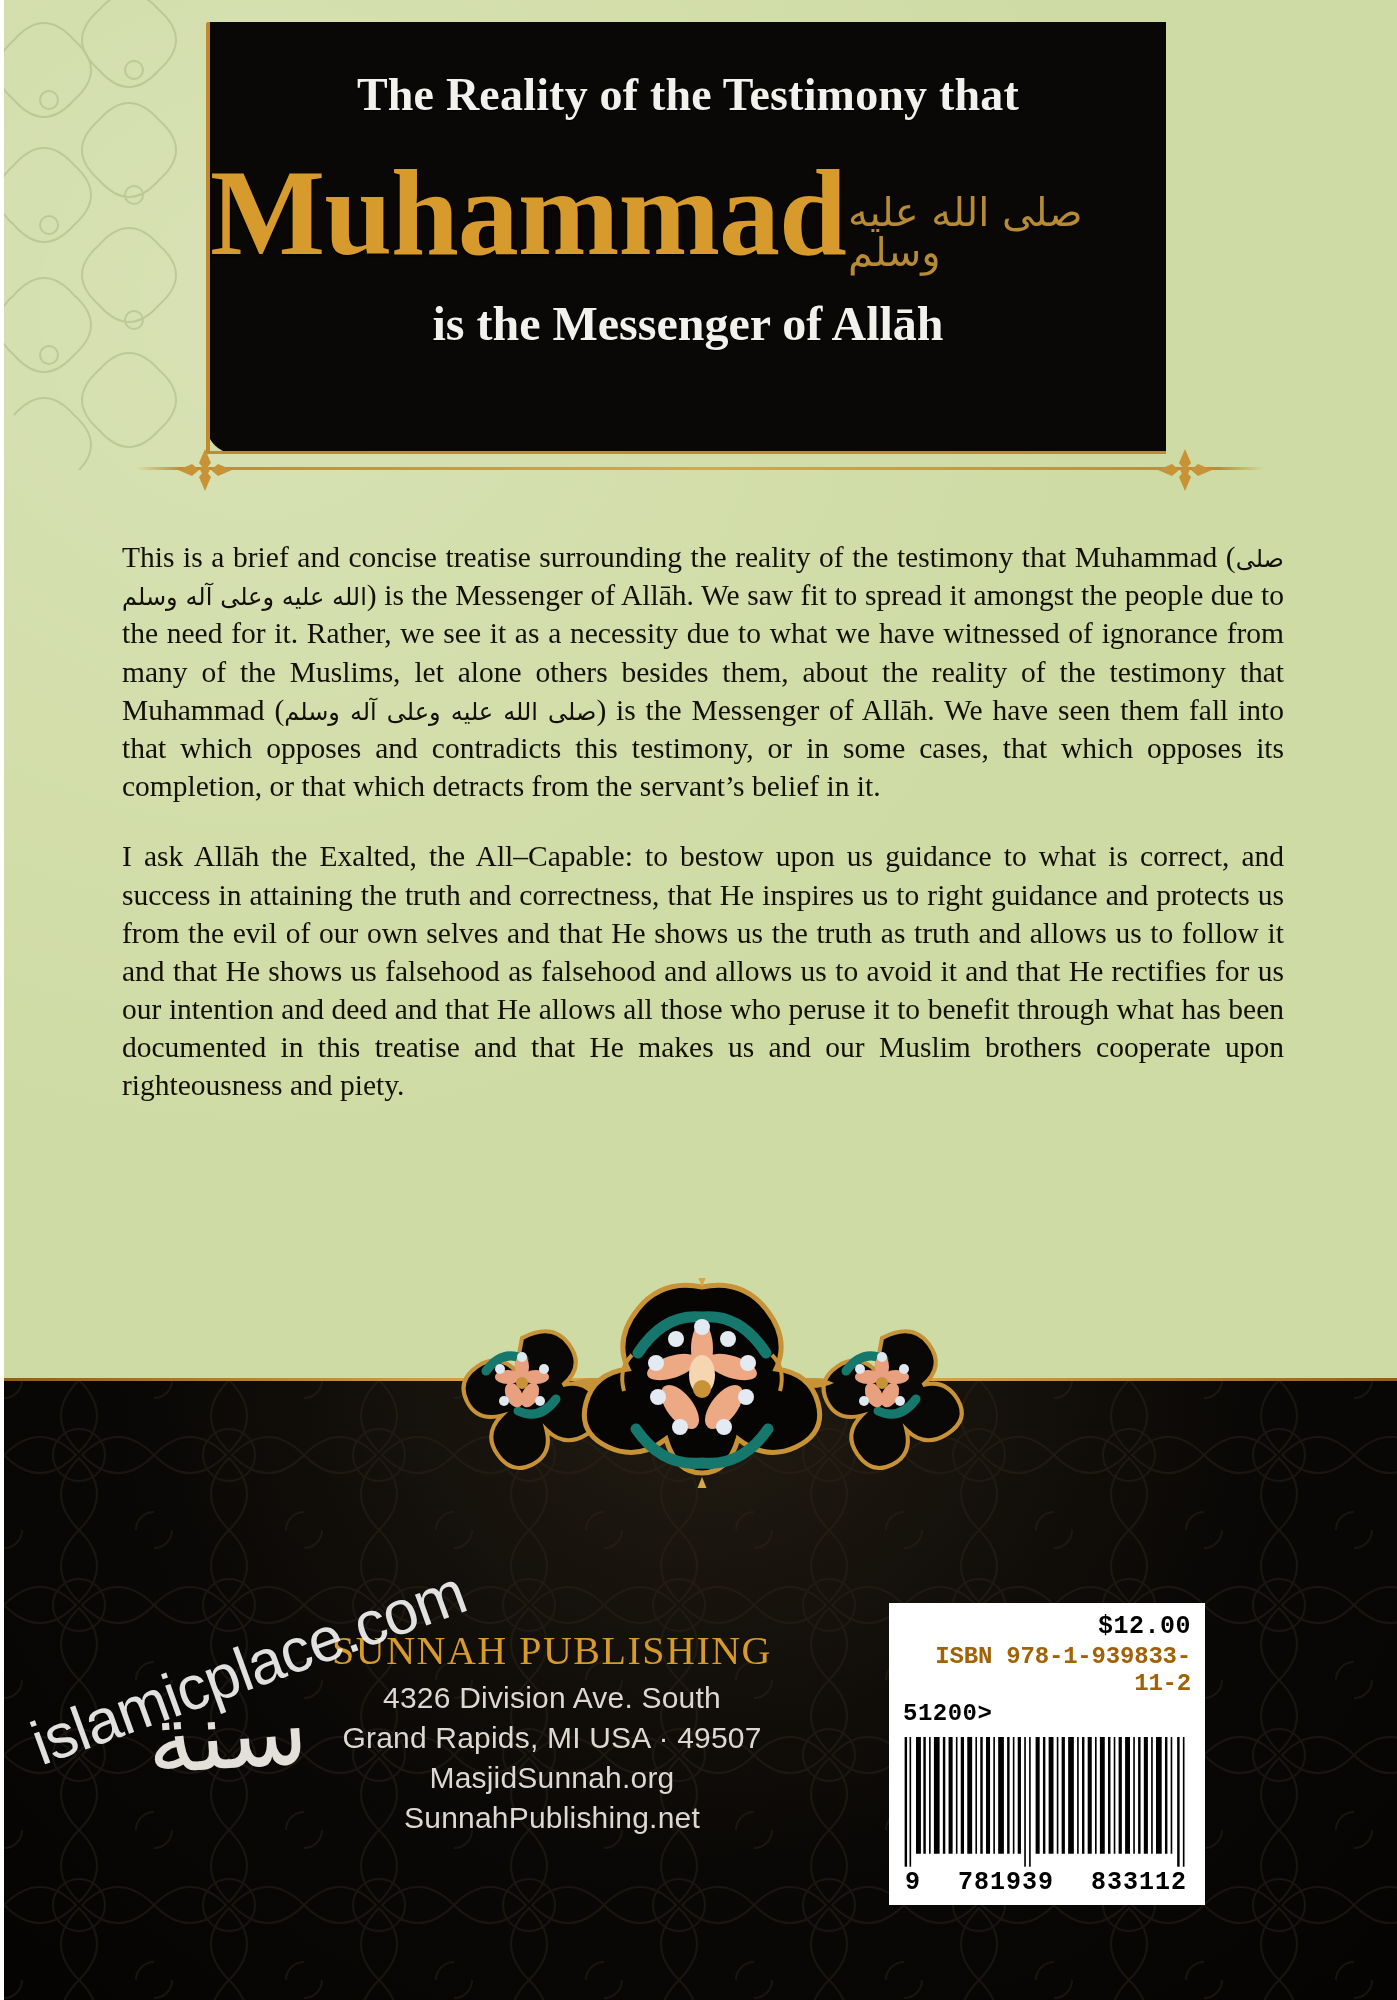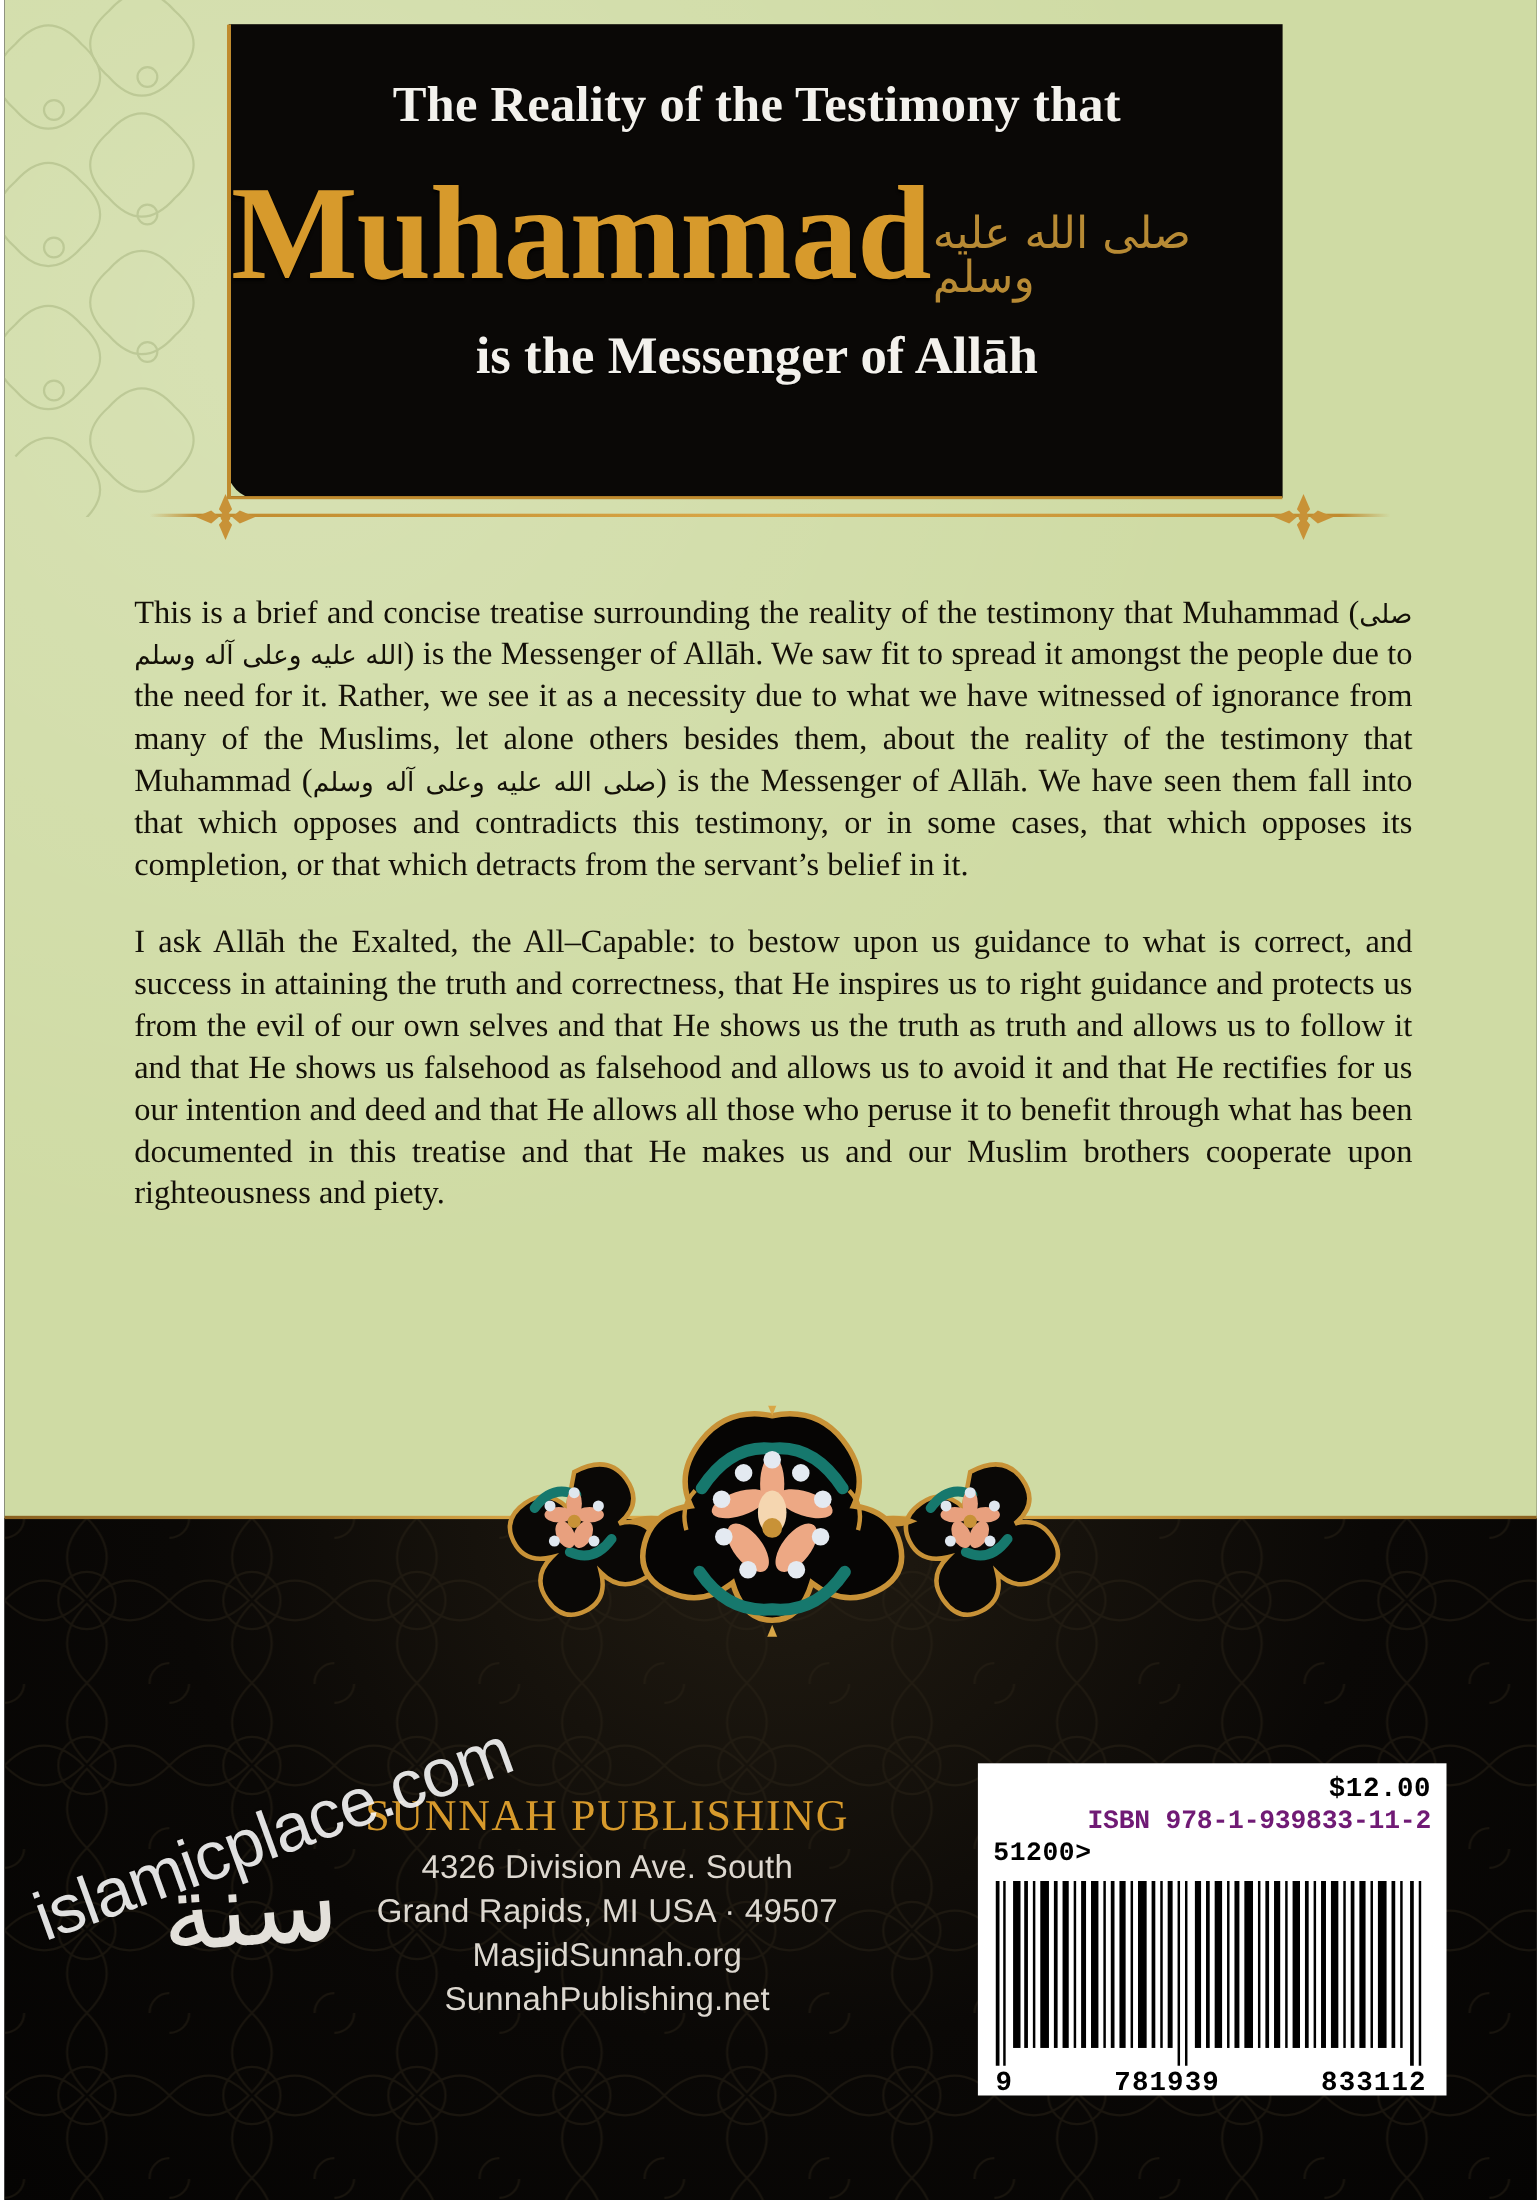--- a/index.html
+++ b/index.html
@@ -243,41 +243,41 @@
     align-items: center;
     justify-content: center;
     transform: rotate(-4deg);
   }
 
   
   .barcode-card {
     position: absolute;
     left: 885px;
     top: 1603px;
-    width: 426px;
+    width: 316px;
     height: 302px;
     background: #ffffff;
     padding: 10px 14px 8px 14px;
     display: flex;
     flex-direction: column;
     font-family: "Liberation Mono", "DejaVu Sans Mono", monospace;
   }
   .bc-price {
     text-align: right;
     font-size: 25px;
     font-weight: bold;
     color: #000;
     letter-spacing: 0.5px;
     line-height: 1.1;
   }
   .bc-isbn {
     text-align: right;
     font-size: 24px;
     font-weight: bold;
-    color: #701a75;
+    color: #a16207;
     letter-spacing: -0.2px;
     line-height: 1.15;
     margin-top: 2px;
   }
   .bc-supp {
     text-align: left;
     font-size: 24px;
     font-weight: bold;
     color: #000000;
     letter-spacing: 0.5px;

